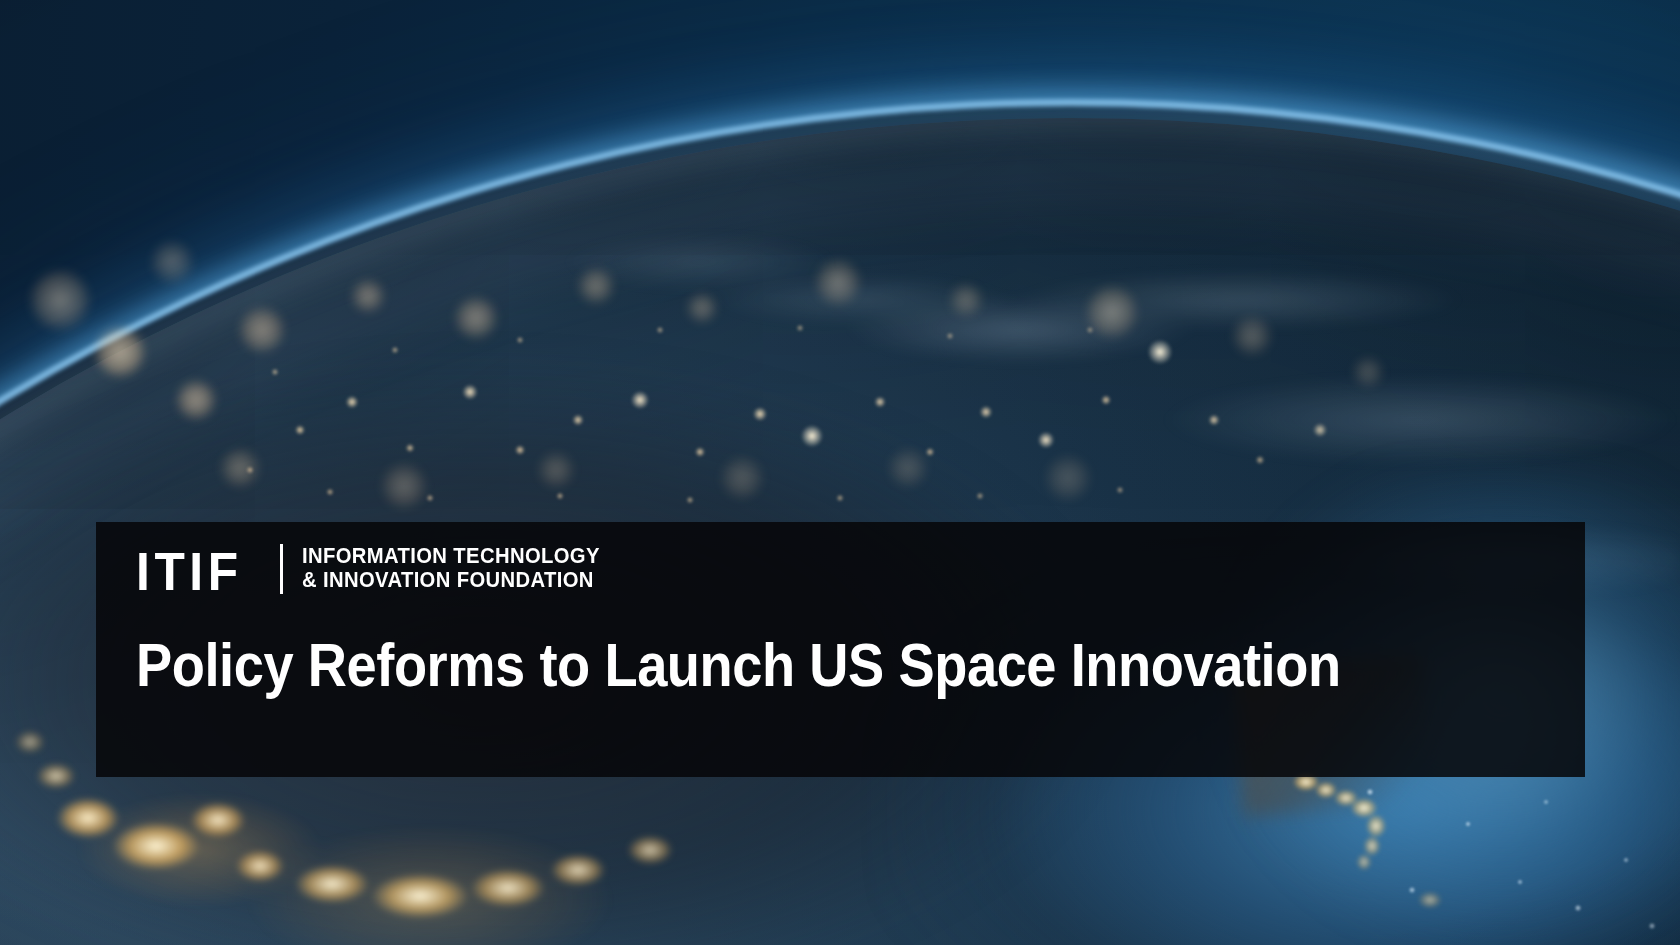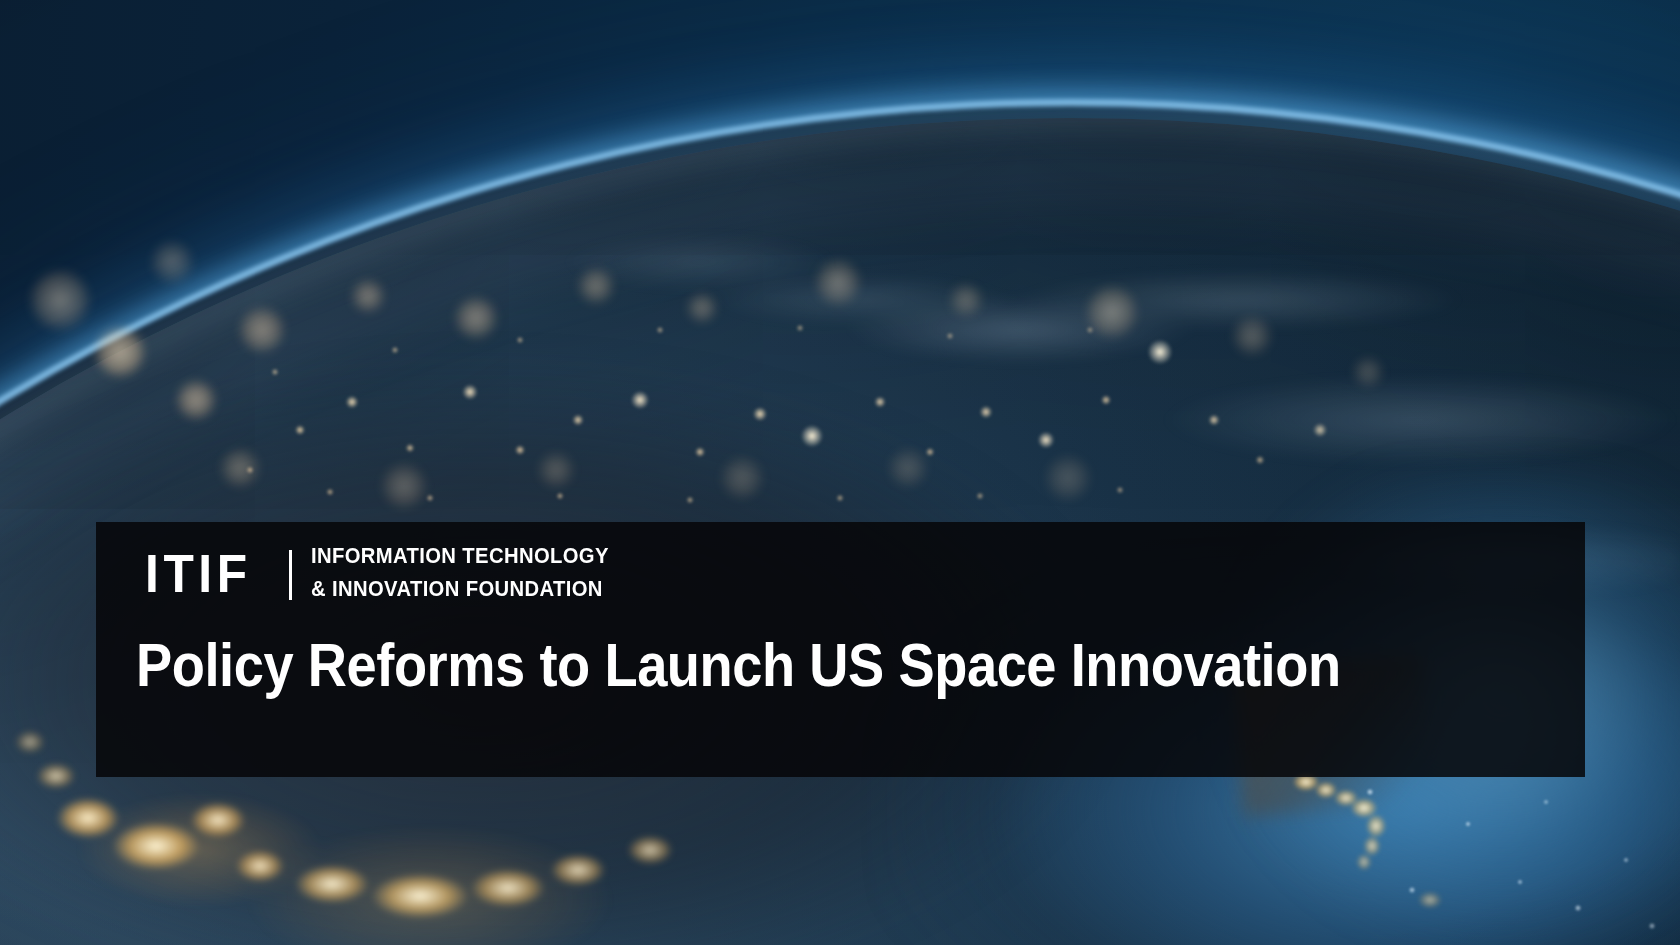--- a/index.html
+++ b/index.html
@@ -306,24 +306,24 @@
     position: absolute;
     left: 40px;
     top: 0;
     right: 0;
     bottom: 0;
   }
 
   
   .logo {
     position: absolute;
-    left: 9px;
+    left: 0;
     top: 22px;
     display: flex;
-    align-items: flex-end;
+    align-items: flex-start;
   }
   .logo-mark {
     color: #ffffff;
     font-family: "Liberation Sans", sans-serif;
     font-weight: 700;
     font-size: 54px;
     line-height: 54px;
     letter-spacing: 5px;
     transform: scaleX(0.92);
     transform-origin: left center;
@@ -333,21 +333,21 @@
     width: 3px;
     height: 50px;
     background: #ffffff;
     margin: 0 19px 0 28px;
     flex: 0 0 auto;
   }
   .logo-words {
     display: flex;
     flex-direction: column;
     justify-content: center;
-    gap: 10px;
+    gap: 1px;
   }
   .logo-words span {
     color: #ffffff;
     font-family: "Liberation Sans", sans-serif;
     font-weight: 700;
     font-size: 22px;
     line-height: 23px;
     letter-spacing: 0.4px;
     text-transform: uppercase;
     transform: scaleX(0.92);

